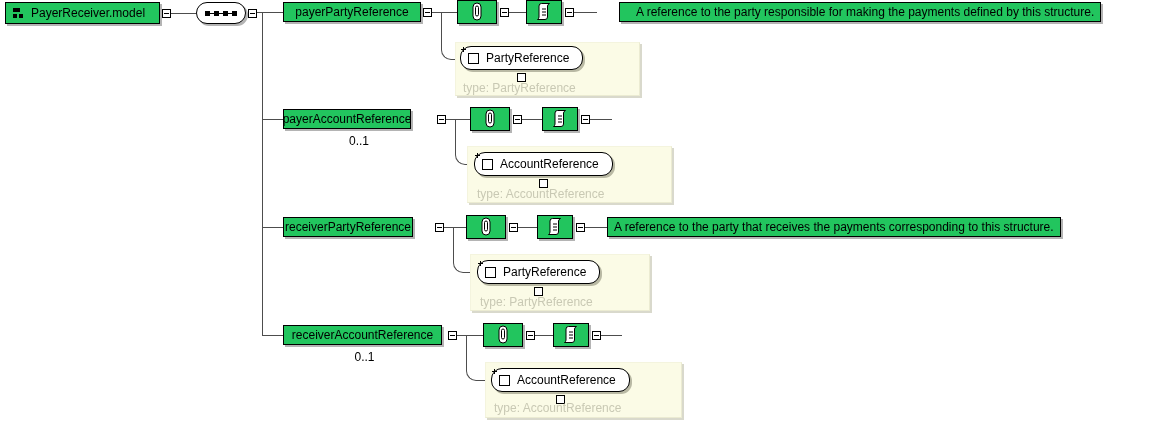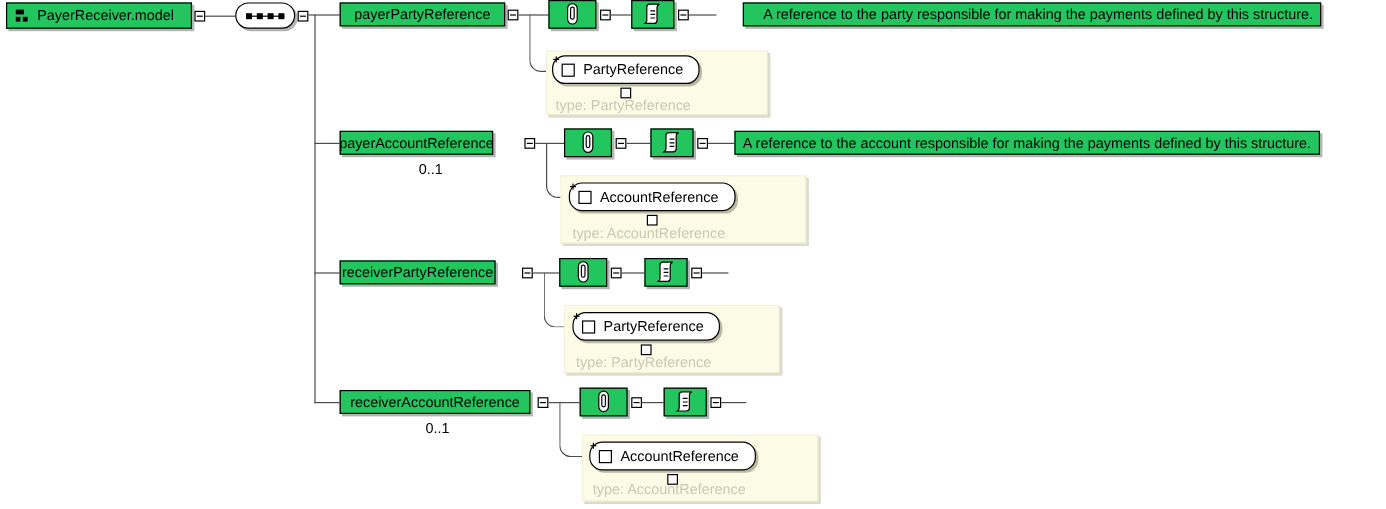--- a/index.html
+++ b/index.html
@@ -144,23 +144,20 @@
   <div class="box iconbox scroll" style="left:542px;top:107px;">
     <svg width="20" height="20" viewBox="0 0 20 20">
       <path d="M5 4 q0-2.5 2.5-2.5 h8 q-2 1-2 2.5 v11 q0 2.5-2.5 2.5 h-7.5 q1.5-1 1.5-2.5 z" fill="#fff" stroke="#000"></path>
       <line x1="8" y1="7" x2="12" y2="7" stroke="#000"></line>
         <line x1="8" y1="10" x2="12" y2="10" stroke="#000"></line>
         <line x1="8" y1="13" x2="12" y2="13" stroke="#000"></line>
     </svg>
   </div>
   <div class="toggle" style="left:581px;top:115px;"></div>
   <div class="hline" style="left:590px;top:119px;width:22px;"></div>
-  <div class="box docbox" style="left:612px;top:109px;">
-    <span>A reference to the account responsible for making the payments defined by this structure.</span>
-  </div>
   <div class="curve" style="left:455px;top:119px;width:22px;height:45px;"></div>
   <div class="yellow" style="left:467px;top:146px;width:205px;height:57px;"></div>
   <div class="hexwrap" style="left:474px;top:152px;">
     <div class="hex">
       <span class="sqicon"></span>
       <span>AccountReference</span>
     </div>
     <div class="toggle plus" style="position:static;flex:0 0 auto;"></div>
   </div>
   <div class="caption" style="left:477px;top:187px;">type: AccountReference</div>
@@ -181,20 +178,23 @@
   <div class="box iconbox scroll" style="left:537px;top:215px;">
     <svg width="20" height="20" viewBox="0 0 20 20">
       <path d="M5 4 q0-2.5 2.5-2.5 h8 q-2 1-2 2.5 v11 q0 2.5-2.5 2.5 h-7.5 q1.5-1 1.5-2.5 z" fill="#fff" stroke="#000"></path>
       <line x1="8" y1="7" x2="12" y2="7" stroke="#000"></line>
         <line x1="8" y1="10" x2="12" y2="10" stroke="#000"></line>
         <line x1="8" y1="13" x2="12" y2="13" stroke="#000"></line>
     </svg>
   </div>
   <div class="toggle" style="left:576px;top:223px;"></div>
   <div class="hline" style="left:585px;top:227px;width:22px;"></div>
+  <div class="box docbox" style="left:607px;top:217px;">
+    <span>A reference to the party that receives the payments corresponding to this structure.</span>
+  </div>
   <div class="curve" style="left:453px;top:227px;width:26px;height:45px;"></div>
   <div class="yellow" style="left:470px;top:254px;width:180px;height:57px;"></div>
   <div class="hexwrap" style="left:477px;top:260px;">
     <div class="hex">
       <span class="sqicon"></span>
       <span>PartyReference</span>
     </div>
     <div class="toggle plus" style="position:static;flex:0 0 auto;"></div>
   </div>
   <div class="caption" style="left:480px;top:295px;">type: PartyReference</div>

